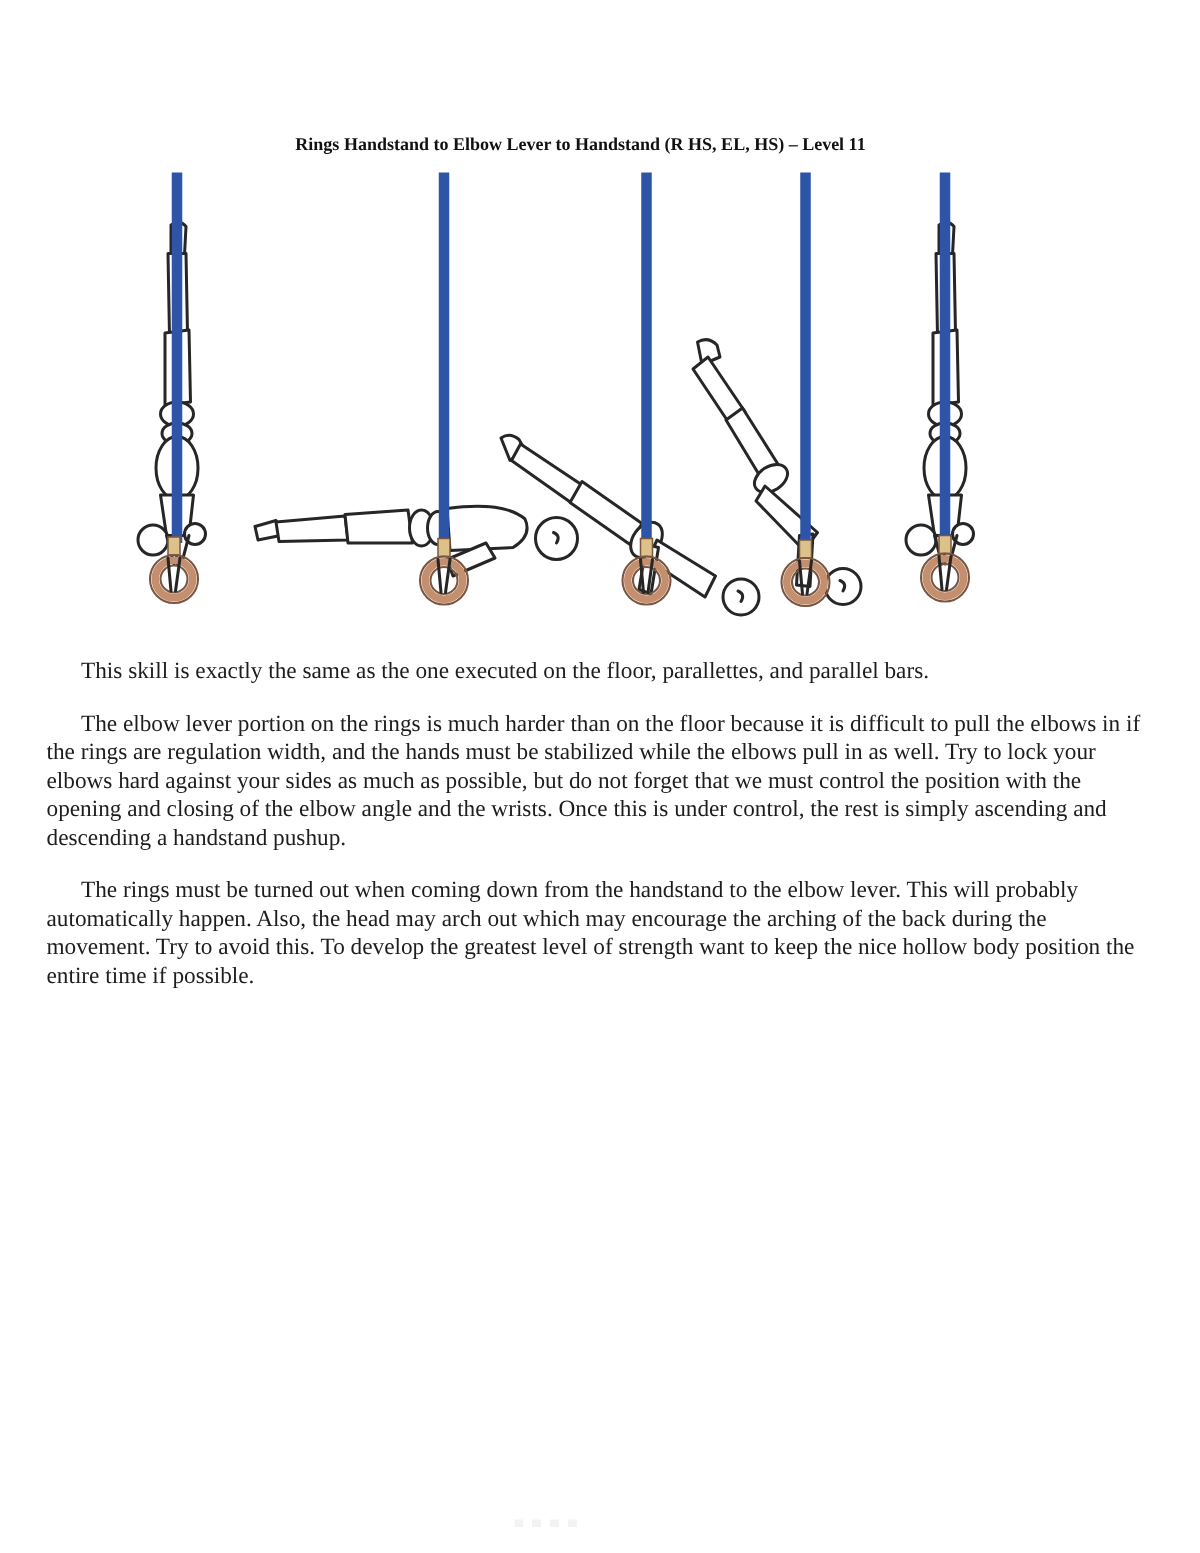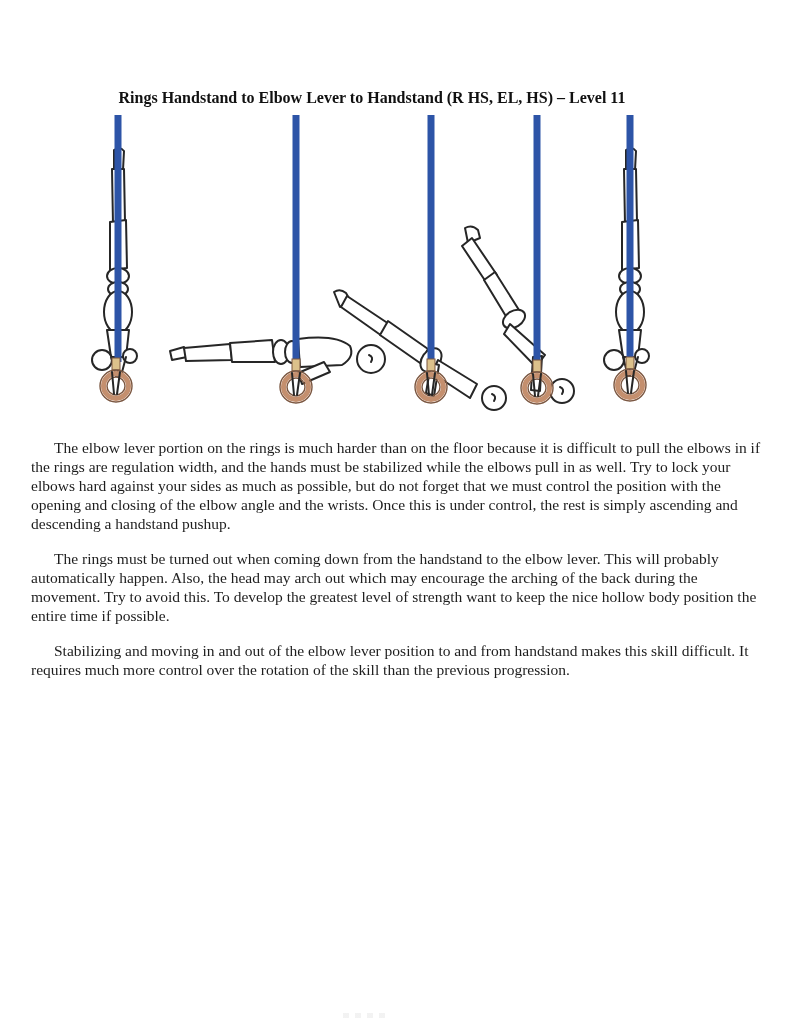--- a/index.html
+++ b/index.html
@@ -3,21 +3,21 @@
 <meta charset="utf-8">
 <style>
   html,body { margin:0; padding:0; }
   body {
     width:800px; height:1035px; position:relative; overflow:hidden;
     background:#ffffff; color:#1d1d1d;
     font-family:"Liberation Serif", serif;
   }
   .page-title {
     position:absolute; top:89px; left:0; width:744px; margin:0;
-    text-align:center; font-size:16px; font-weight:bold; color:#111;
+    text-align:center; font-size:12px; font-weight:bold; color:#111;padding-left:15px;
   }
   .illustration {
     position:absolute; top:110px; left:0; width:800px; height:310px;
   }
   .illustration svg { display:block; width:800px; height:310px; }
   .text-block {
     position:absolute; top:438px; left:31px; width:739px;
     font-size:15.5px; line-height:19px; text-align:left;
   }
   .text-block p { margin:0 0 16px 0; text-indent:23px; }
@@ -126,18 +126,18 @@
       <use href="#ringdef" transform="translate(116,276)"></use>
       <use href="#ringdef" transform="translate(296,277)"></use>
       <use href="#ringdef" transform="translate(431,277)"></use>
       <use href="#ringdef" transform="translate(537,278)"></use>
       <use href="#ringdef" transform="translate(630,275)"></use>
     </g>
   </svg>
 </figure>
 
 <div class="text-block">
+  <p>This skill is exactly the same as the one executed on the floor, parallettes, and parallel bars.</p>
   <p>The elbow lever portion on the rings is much harder than on the floor because it is difficult to pull the elbows in if the rings are regulation width, and the hands must be stabilized while the elbows pull in as well. Try to lock your elbows hard against your sides as much as possible, but do not forget that we must control the position with the opening and closing of the elbow angle and the wrists. Once this is under control, the rest is simply ascending and descending a handstand pushup.</p>
   <p>The rings must be turned out when coming down from the handstand to the elbow lever. This will probably automatically happen. Also, the head may arch out which may encourage the arching of the back during the movement. Try to avoid this. To develop the greatest level of strength want to keep the nice hollow body position the entire time if possible.</p>
-  <p>Stabilizing and moving in and out of the elbow lever position to and from handstand makes this skill difficult. It requires much more control over the rotation of the skill than the previous progression.</p>
 </div>
 
 <div class="footer-mark"></div>
 
 </body></html>

